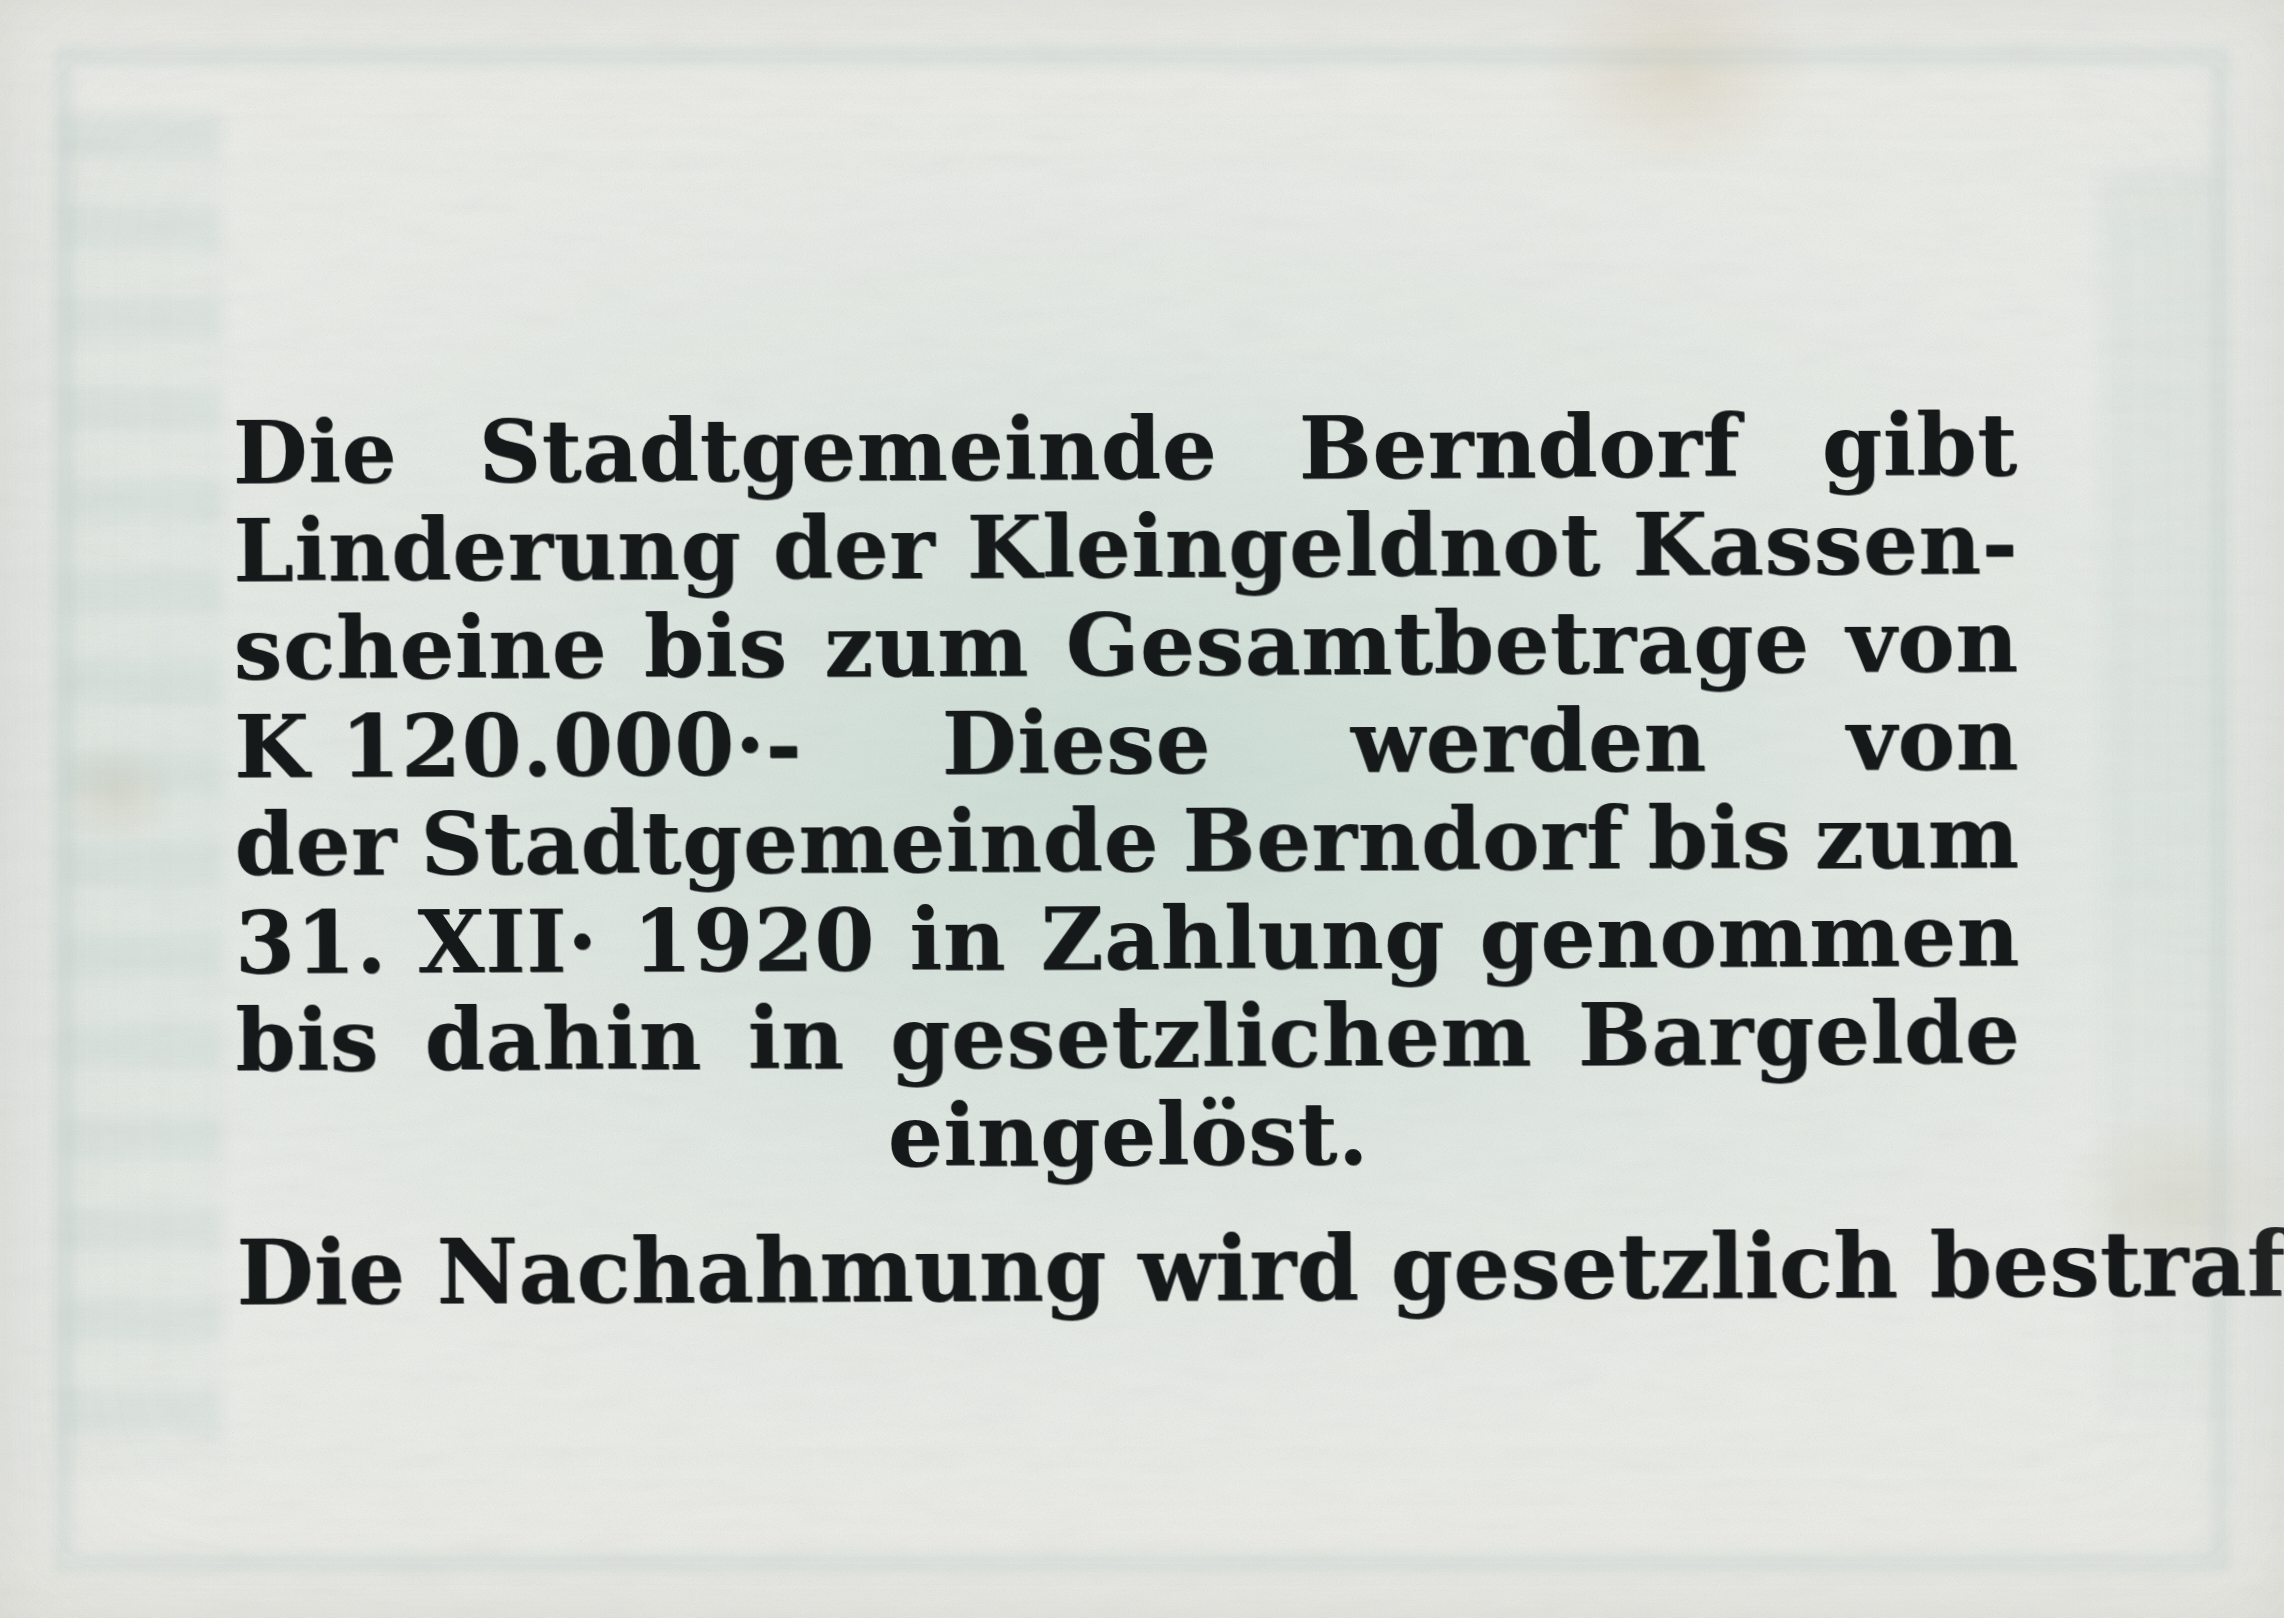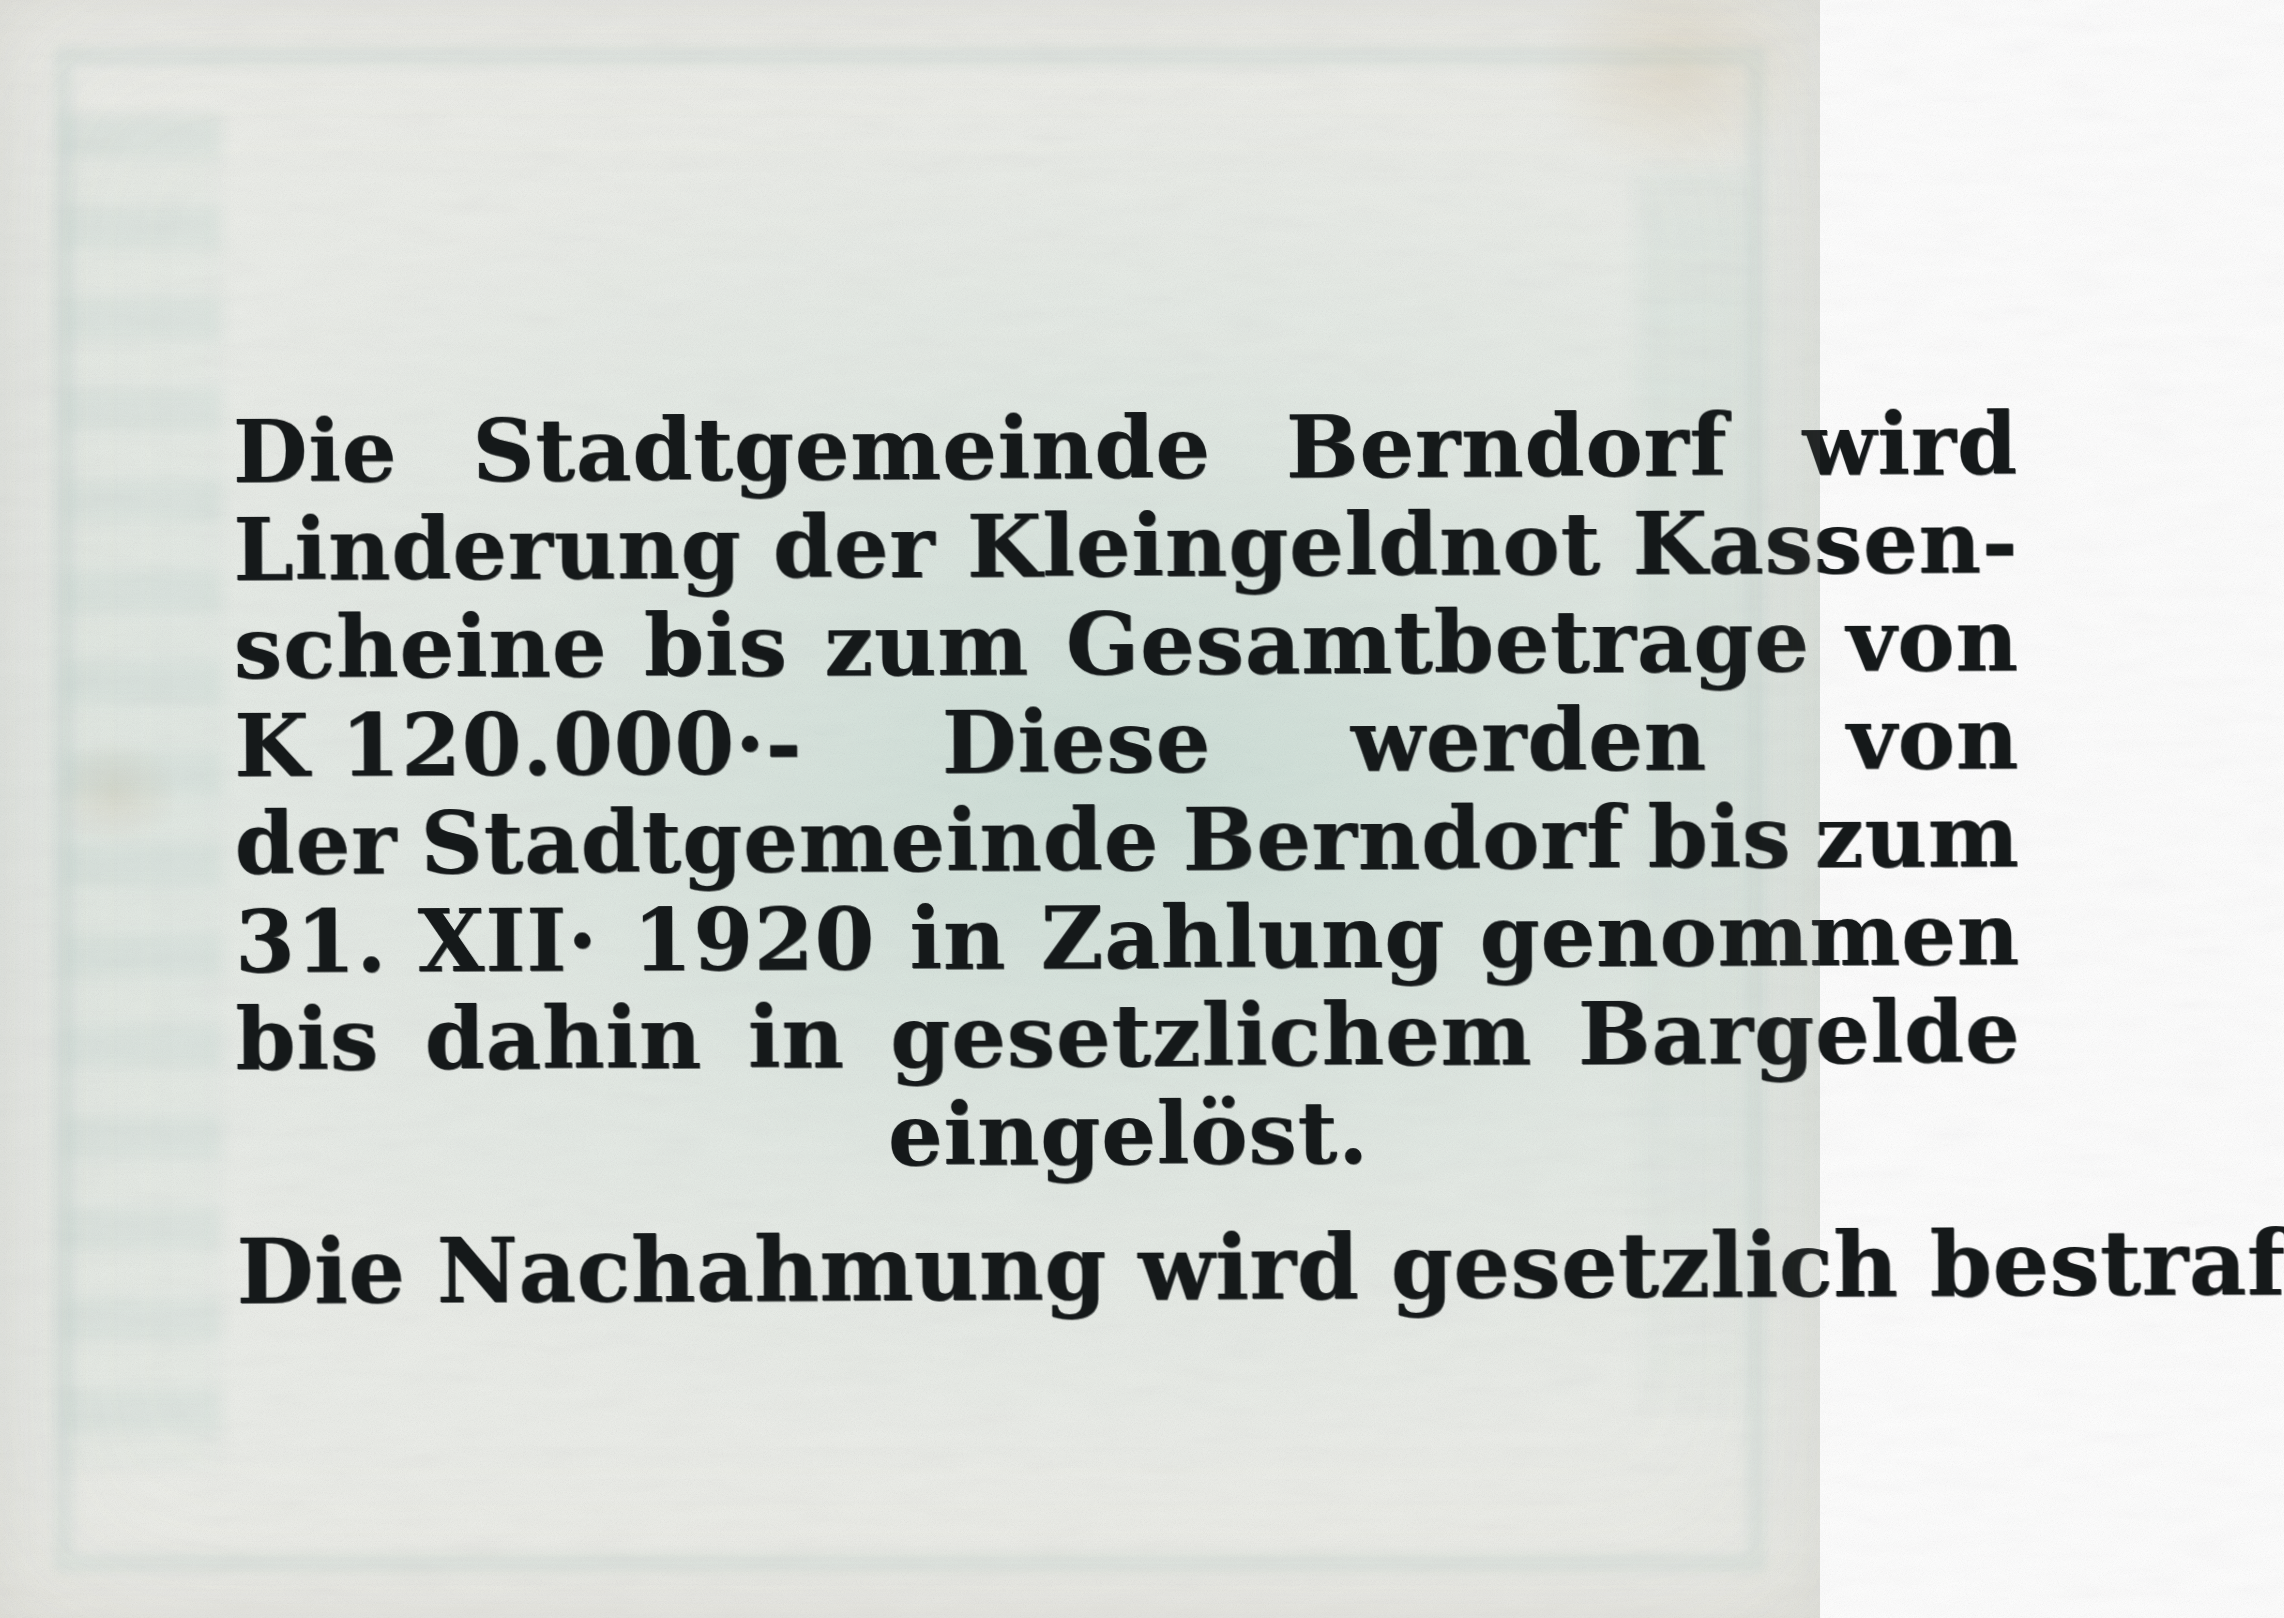--- a/index.html
+++ b/index.html
@@ -14,21 +14,21 @@
     height: 1619px;
     overflow: hidden;
     font-family: "DejaVu Serif", serif;
   }
 
   
   .note {
     position: absolute;
     left: 0;
     top: 0;
-    width: 1820px;
+    width: 2284px;
     height: 1619px;
     background:
       
       radial-gradient(ellipse 200px 154px at 1677px 69px, rgba(196,168,120,0.22), rgba(196,168,120,0) 70%),
       radial-gradient(ellipse 92px 77px at 115px 792px, rgba(186,160,116,0.18), rgba(186,160,116,0) 70%),
       radial-gradient(ellipse 169px 138px at 2177px 1200px, rgba(190,165,120,0.16), rgba(190,165,120,0) 70%),
       
       radial-gradient(ellipse 1154px 692px at 1139px 785px, rgba(206,224,216,0.95), rgba(226,234,228,0.55) 62%, rgba(240,241,236,0.25) 100%),
       linear-gradient(180deg, #f2f2ee 0%, #eceeea 10%, #e7ece8 50%, #eceeea 90%, #f1f1ec 100%);
   }
@@ -161,21 +161,21 @@
   <div class="ghost-left"></div>
   <div class="ghost-right"></div>
 
   <div class="ink-wrap">
     <div class="text-block">
 
       <div class="line justify">
         <span>Die</span>
         <span>Stadtgemeinde</span>
         <span>Berndorf</span>
-        <span>wird</span>
+        <span>gibt</span>
       </div>
 
       <div class="line justify">
         <span>Linderung</span>
         <span>der</span>
         <span>Kleingeldnot</span>
         <span>Kassen-</span>
       </div>
 
       <div class="line justify">

